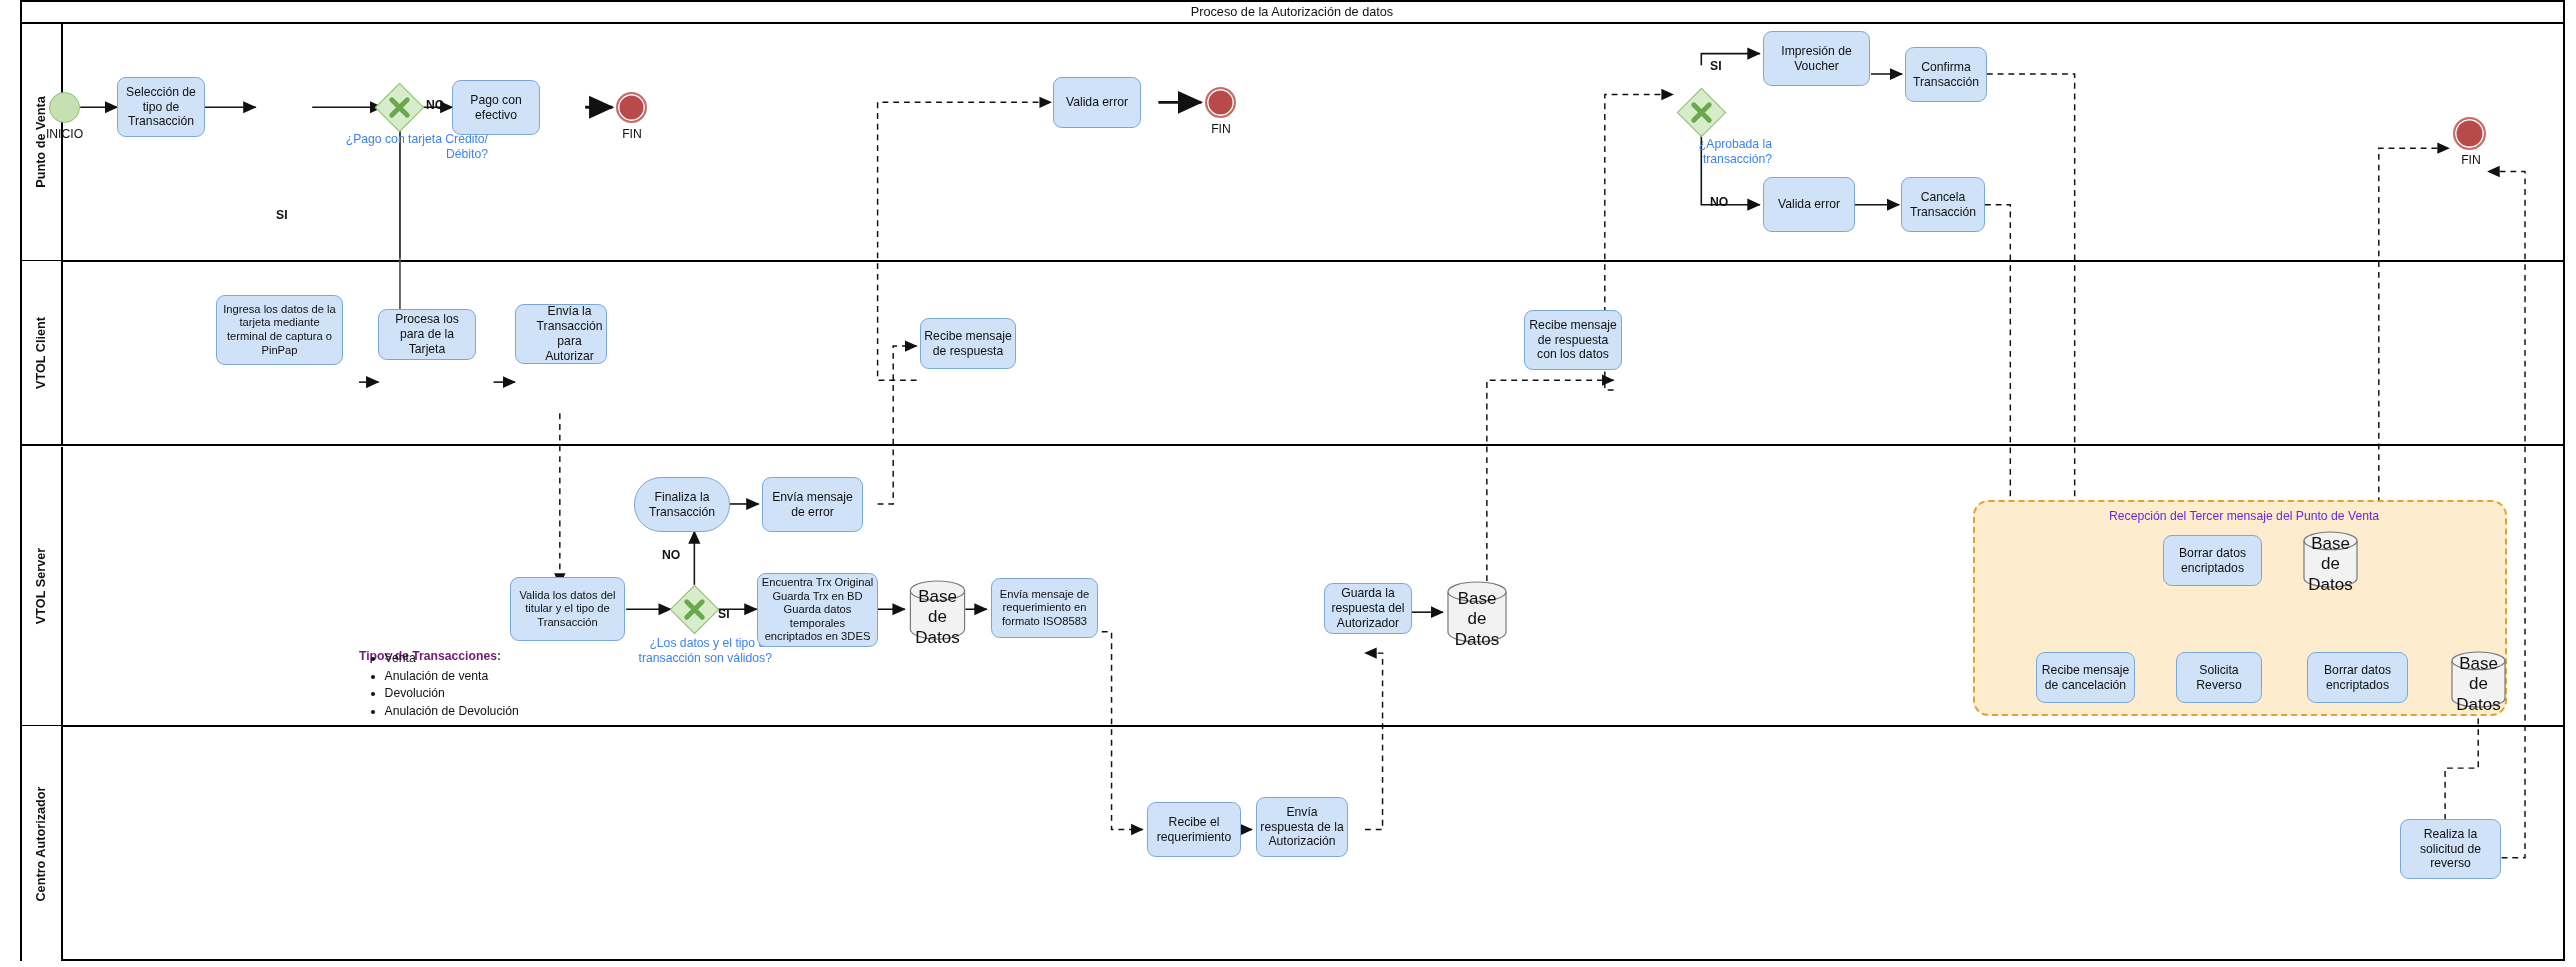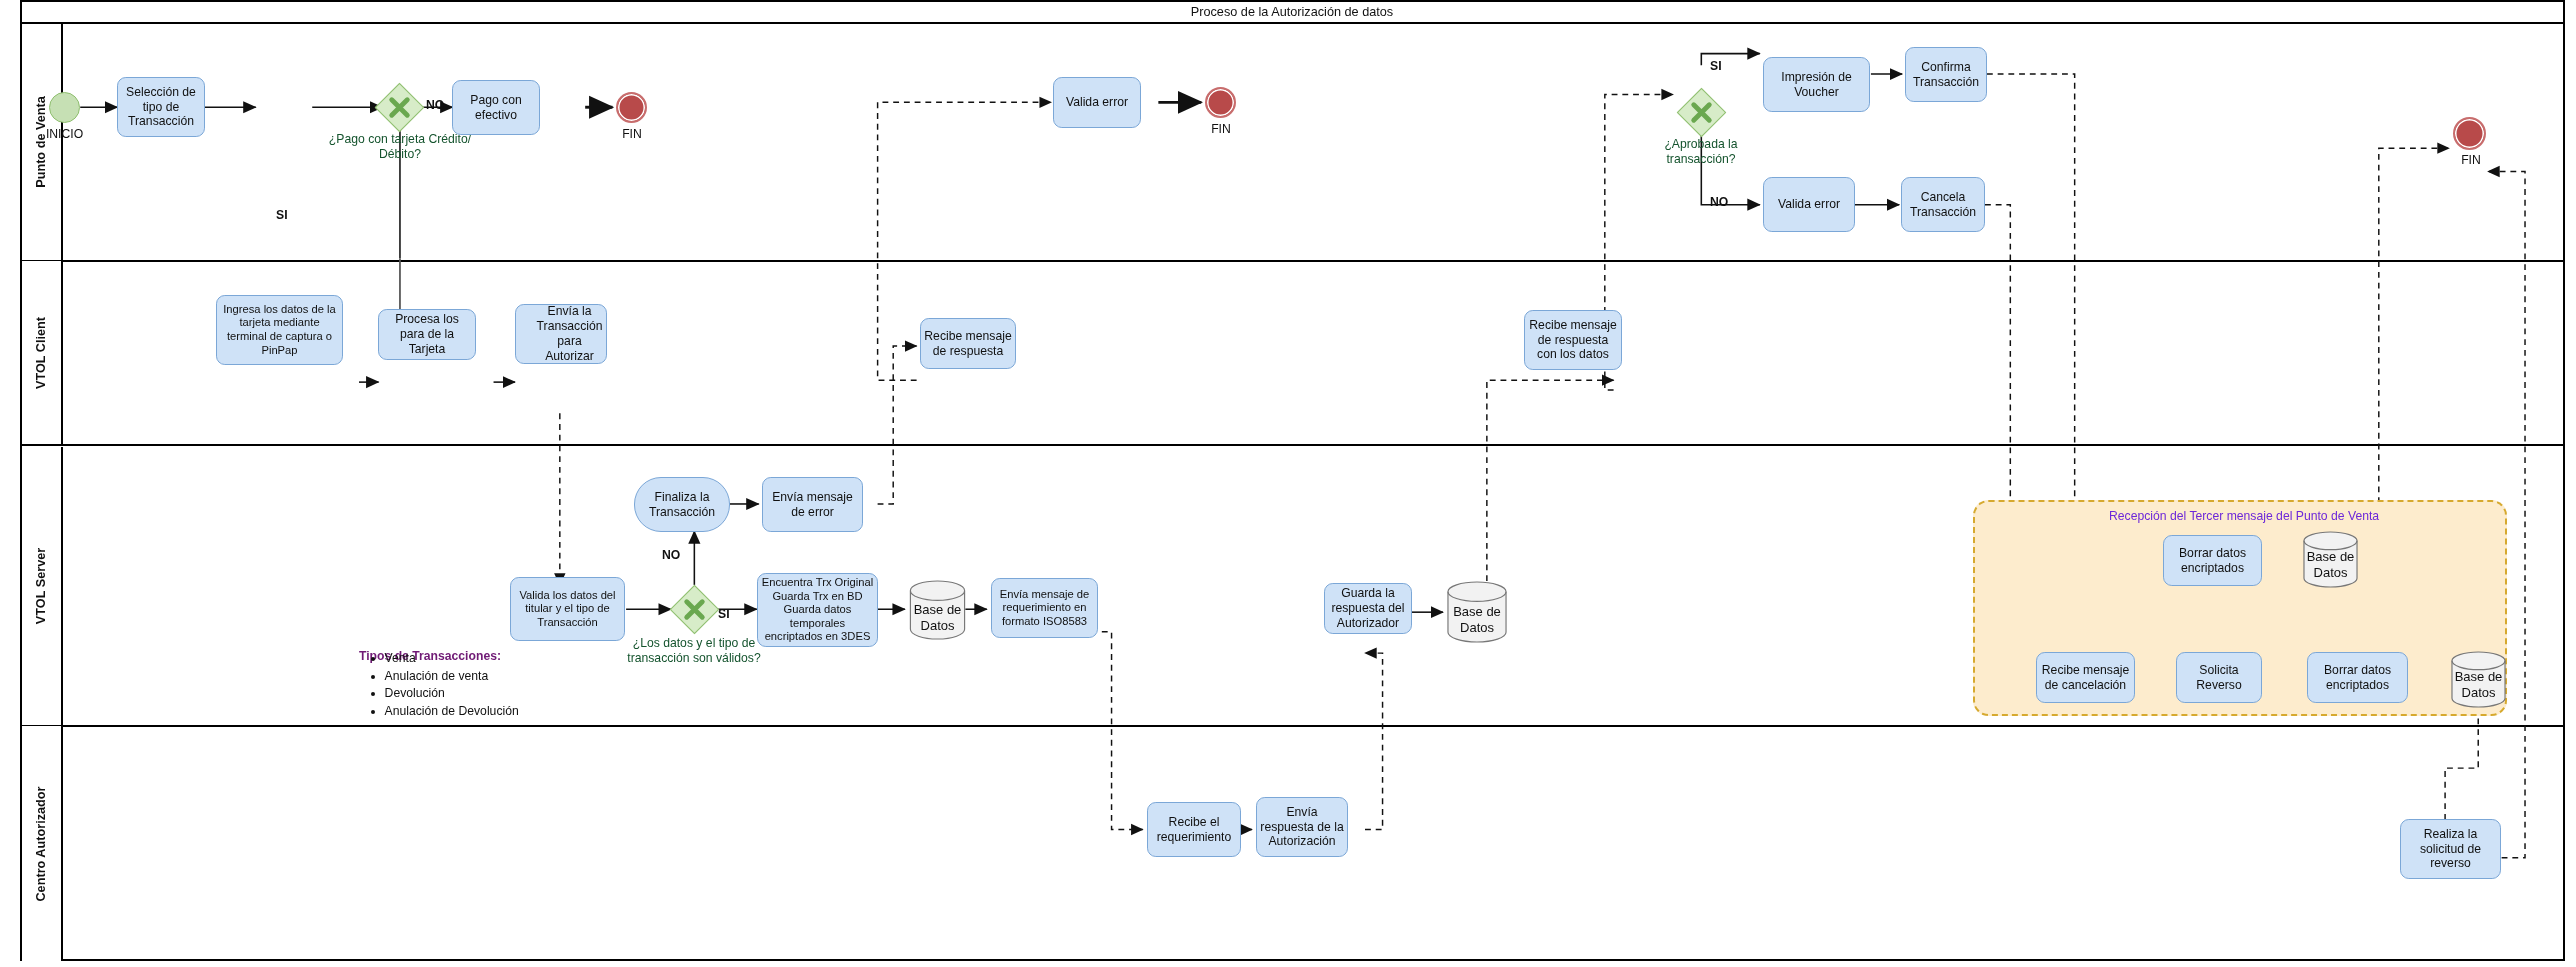--- a/index.html
+++ b/index.html
@@ -25,25 +25,25 @@
   .task.small{font-size:11.2px;}
 
   .evt{position:absolute;border-radius:50%;box-sizing:border-box;}
   .evt-start{background:#c6e0b4;border:1.5px solid #8fbf6f;}
   .evt-end{background:#b84a4a;border:2.9px solid #c86d6d;box-shadow:inset 0 0 0 1.5px #fff;}
   .evt-label{position:absolute;font-size:12.2px;color:#111;text-align:center;white-space:nowrap;}
 
   .gw{position:absolute;box-sizing:border-box;background:#d7ecc8;border:1px solid #8fbf6f;
       transform:rotate(45deg);}
   .gw-x{position:absolute;pointer-events:none;}
-  .gw-label{position:absolute;font-size:12.2px;color:#14532d;text-align:center;line-height:1.2;white-space:nowrap;}
+  .gw-label{position:absolute;font-size:12.2px;color:#3b82f6;text-align:right;line-height:1.2;white-space:nowrap;}
 
   .db{position:absolute;}
   .db-label{position:absolute;display:flex;align-items:center;justify-content:center;
-      text-align:center;font-size:13px;line-height:1.18;color:#111;pointer-events:none;}
+      text-align:center;font-size:17px;line-height:1.18;color:#111;pointer-events:none;}
 
   .group-box{position:absolute;box-sizing:border-box;background:#fdeccd;
       border:2.4px dashed #d6a92e;border-radius:15.6px;}
   .group-title{position:absolute;font-size:12.2px;color:#6d28d9;white-space:nowrap;}
 
   .flowlabel{position:absolute;font-size:12.2px;font-weight:bold;color:#111;white-space:nowrap;}
 
   
   .note-title{position:absolute;font-size:12.2px;font-weight:bold;color:#701a75;white-space:nowrap;}
   .note-list{position:absolute;margin:0;padding-left:15.6px;font-size:12.2px;color:#111;line-height:1.45;}
@@ -195,21 +195,21 @@
 
   <div class="gw" style="left:1684px;top:95px;width:35px;height:35px;"></div>
   <svg class="gw-x" style="left:1684px;top:95px;width:35px;height:35px;" viewBox="0 0 36 36" width="35" height="35">
     <path d="M10,10 L26,26 M26,10 L10,26" stroke="#6aa84f" stroke-width="5" stroke-linecap="round"></path>
   </svg>
   <div class="gw-label" style="left:1630px;top:137px;width:142px;white-space:normal;">¿Aprobada la transacción?</div>
 
   <div class="flowlabel" style="left:1710px;top:59px;">SI</div>
   <div class="flowlabel" style="left:1710px;top:195px;">NO</div>
 
-  <div class="task" style="left:1763px;top:57px;width:107px;height:55px;">Impresión de Voucher</div>
+  <div class="task" style="left:1763px;top:31px;width:107px;height:55px;">Impresión de Voucher</div>
   <div class="task" style="left:1905px;top:47px;width:82px;height:55px;">Confirma Transacción</div>
   <div class="task" style="left:1763px;top:177px;width:92px;height:55px;">Valida error</div>
   <div class="task" style="left:1901px;top:177px;width:84px;height:55px;">Cancela Transacción</div>
 
   <div class="evt evt-end" style="left:2453px;top:117px;width:33px;height:33px;"></div>
   <div class="evt-label" style="left:2426px;top:153px;width:90px;">FIN</div>
 
   <div class="task small" style="left:216px;top:295px;width:127px;height:70px;">Ingresa los datos de la tarjeta mediante terminal de captura o PinPap</div>
   <div class="task" style="left:378px;top:309px;width:98px;height:51px;">Procesa los para de la Tarjeta</div>
   <div class="task" style="left:515px;top:304px;width:92px;height:60px;padding-left:20px;">Envía la Transacción para Autorizar</div>

